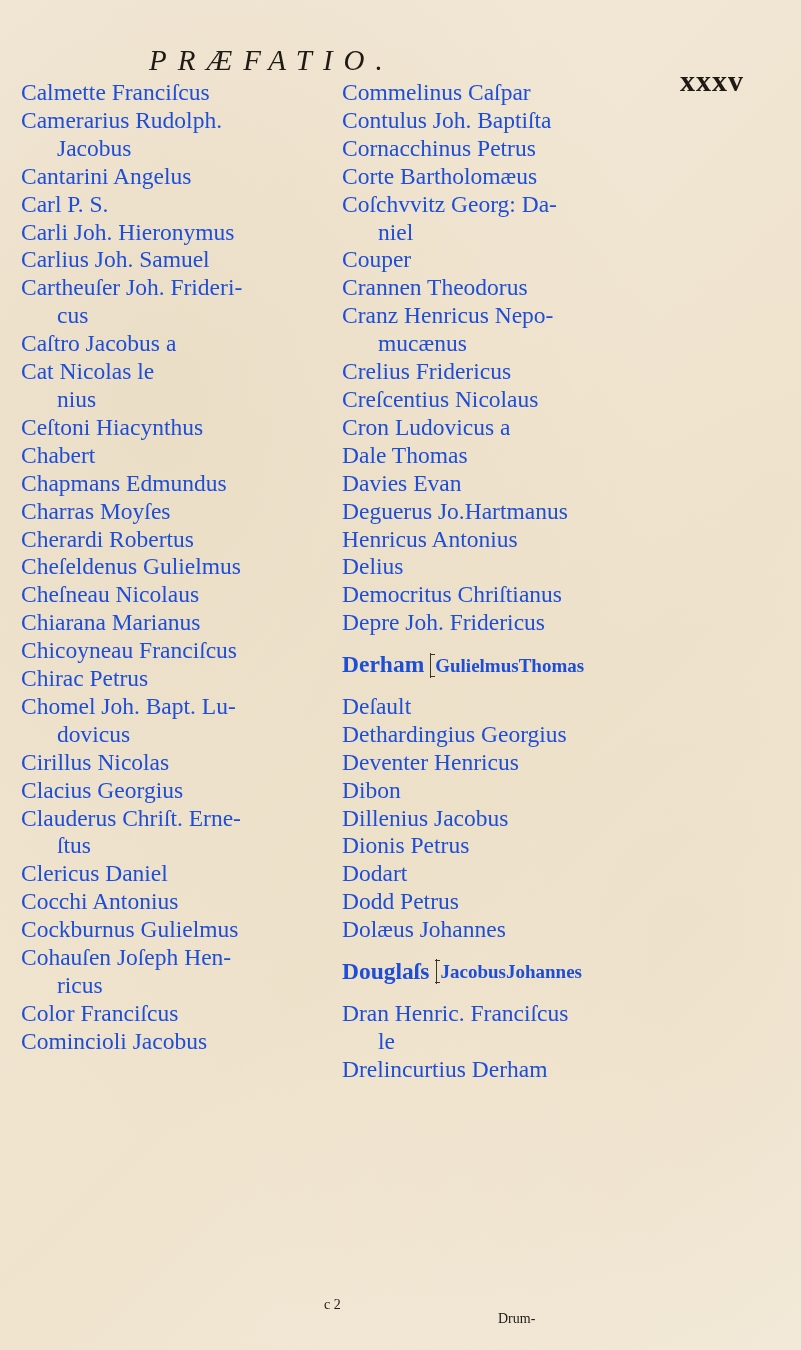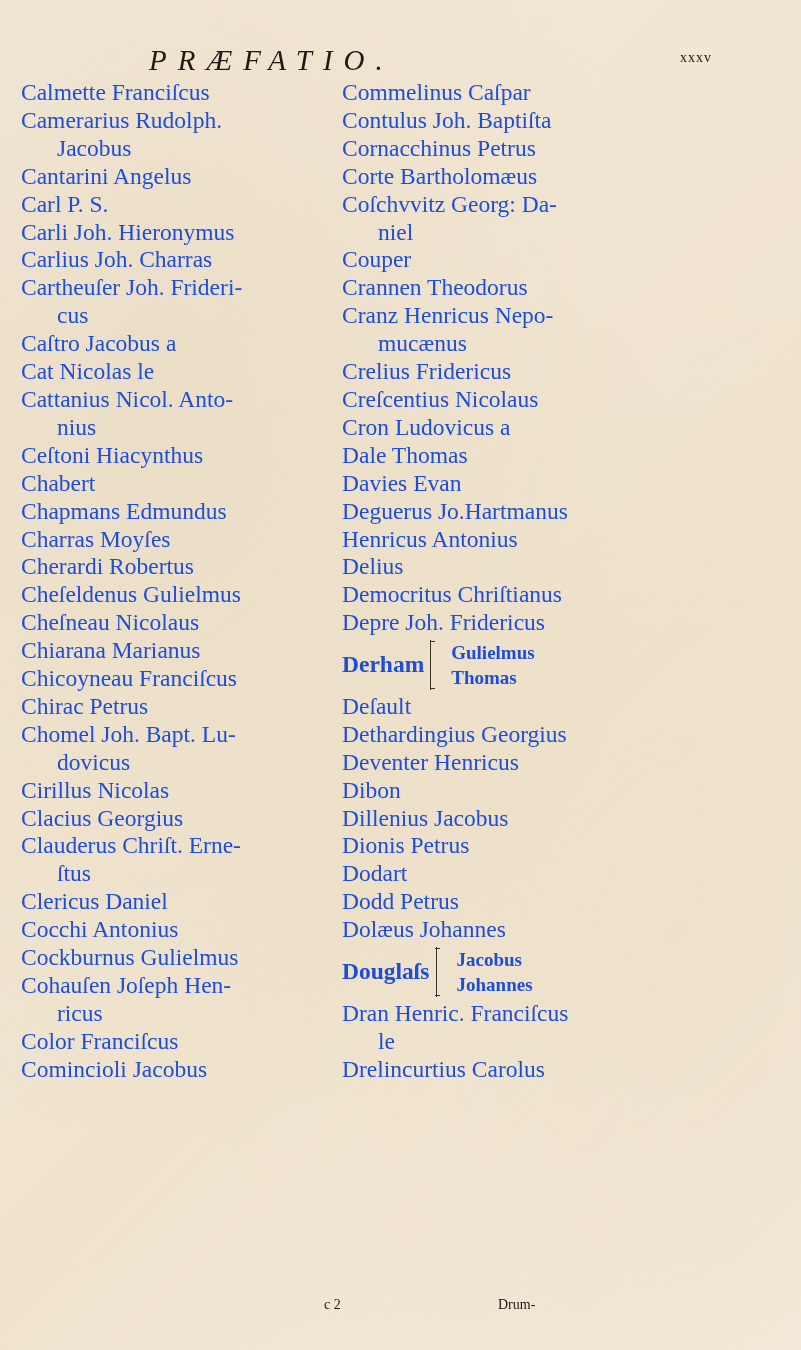--- a/index.html
+++ b/index.html
@@ -18,80 +18,79 @@
   .header {
     position: absolute; top: 44px; left: 0; width: 801px; height: 34px;
   }
   .header-title {
     position: absolute; left: 120px; top: 0;
     font-style: italic; font-size: 29px; letter-spacing: 11px;
     color: #1f1a14;
     margin-left: 29px;
   }
   .header-page {
-    position: absolute; left: 680px; top: 6px;
-    font-size: 14px; letter-spacing: 1px; color: #1f1a14;
+    position: absolute; left: 680px; top: 20px;
+    font-size: 30px; letter-spacing: 1px; color: #1f1a14; font-weight: bold;
   }
   .col {
     position: absolute; top: 79px;
     font-size: 23.5px; line-height: 27.9px;
     color: #1d4ed8;
   }
   .col-left { left: 21px; width: 300px; }
   .col-right { left: 342px; width: 330px; }
   .entry { white-space: nowrap; display: block; }
   .entry.cont { padding-left: 36px; }
   .brace-entry {
     display: flex; align-items: center; height: 55.8px;
     white-space: nowrap;
     font-weight: bold;
   }
   .brace-entry .surname { margin-right: 4px; }
   .brace-group {
-    display: flex; flex-direction: column; justify-content: center;
+    display: flex; flex-direction: row; justify-content: center;
     border-left: 1.5px solid #3a332b;
-    padding-left: 20px; margin-left: 2px;
+    padding-left: 4px; margin-left: 2px;
     font-size: 19px; line-height: 25px; position: relative;
   }
   .brace-group::before, .brace-group::after {
     content: ""; position: absolute; left: -1.5px; width: 5px;
     border-top: 1.5px solid #3a332b;
   }
   .brace-group::before { top: 1px; }
   .brace-group::after { bottom: 1px; }
   .footer {
     position: absolute; top: 1297px; left: 0; width: 801px; height: 30px;
     font-size: 14px;
   }
   .footer-sig { position: absolute; left: 324px; top: 0; }
-  .footer-catch { position: absolute; left: 498px; top: 0; text-align: center; }
+  .footer-catch { position: absolute; left: 498px; top: 14px; text-align: center; }
 </style>
 </head>
 <body>
 
 <div class="page">
 
   <div class="header">
     <span class="header-title">PRÆFATIO.</span>
     <span class="header-page">xxxv</span>
   </div>
 
   <div class="col col-left" id="col-left">
       <span class="entry">Calmette Franciſcus</span>
       <span class="entry">Camerarius   Rudolph.</span>
       <span class="entry cont">Jacobus</span>
       <span class="entry">Cantarini Angelus</span>
       <span class="entry">Carl P. S.</span>
       <span class="entry">Carli Joh. Hieronymus</span>
-      <span class="entry">Carlius Joh. Charras</span>
+      <span class="entry">Carlius Joh. Samuel</span>
       <span class="entry">Cartheuſer Joh. Frideri-</span>
       <span class="entry cont">cus</span>
       <span class="entry">Caſtro Jacobus a</span>
       <span class="entry">Cat Nicolas le</span>
-      <span class="entry">Cattanius Nicol. Anto-</span>
       <span class="entry cont">nius</span>
       <span class="entry">Ceſtoni Hiacynthus</span>
       <span class="entry">Chabert</span>
       <span class="entry">Chapmans Edmundus</span>
       <span class="entry">Charras Moyſes</span>
       <span class="entry">Cherardi Robertus</span>
       <span class="entry">Cheſeldenus Gulielmus</span>
       <span class="entry">Cheſneau Nicolaus</span>
       <span class="entry">Chiarana Marianus</span>
       <span class="entry">Chicoyneau  Franciſcus</span>
@@ -159,21 +158,21 @@
       <span class="surname">Douglaſs</span>
       <span class="brace-group">
         <span>Jacobus</span>
         <span>Johannes</span>
       </span>
     </div>
 
     <div id="right-c">
         <span class="entry">Dran Henric. Franciſcus</span>
         <span class="entry cont">le</span>
-        <span class="entry">Drelincurtius Carolus</span>
+        <span class="entry">Drelincurtius Derham</span>
       </div>
   </div>
 
   <div class="footer">
     <span class="footer-sig">c  2</span>
     <span class="footer-catch">Drum-</span>
   </div>
 </div>
 
 </body></html>

